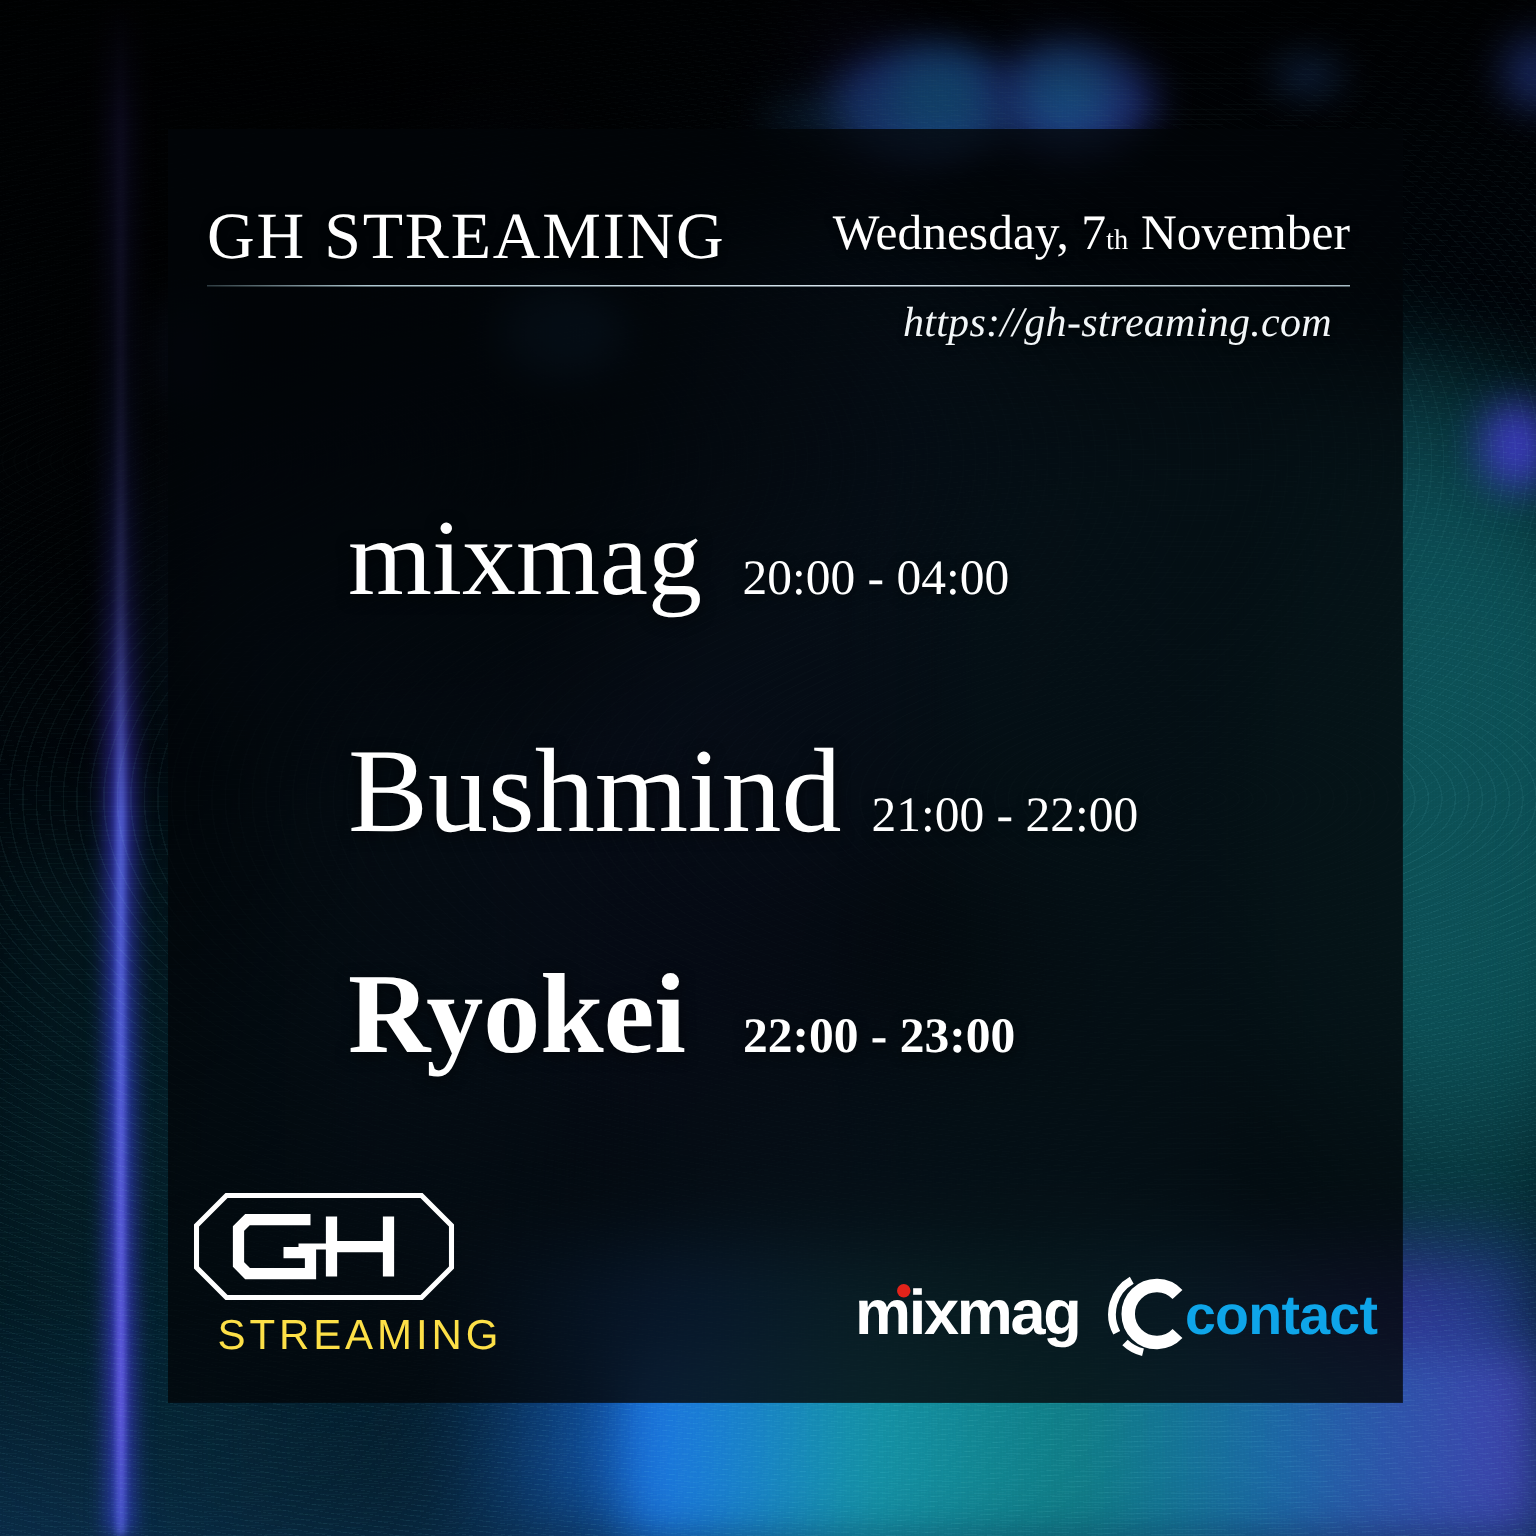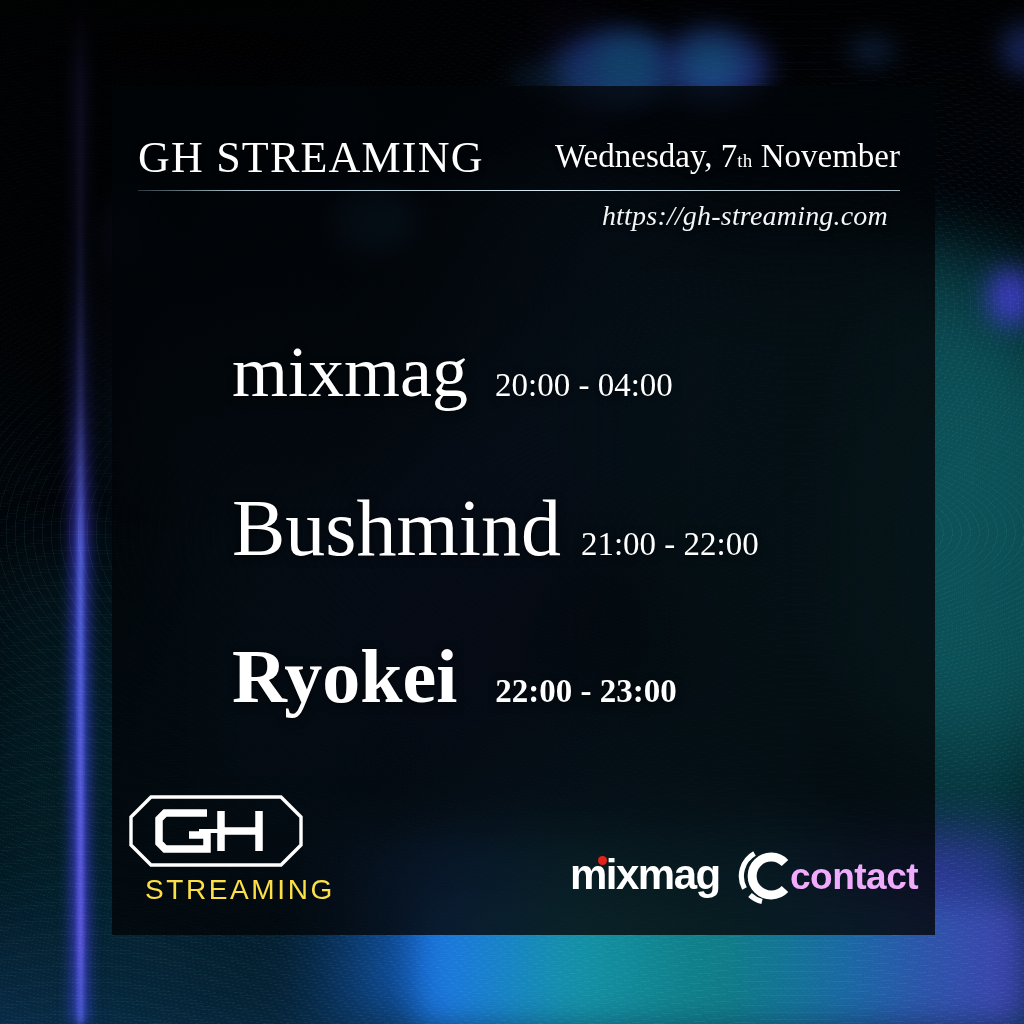--- a/index.html
+++ b/index.html
@@ -181,21 +181,21 @@
     position:relative;display:inline-block;
   }
   .mixmag-dot{
     position:absolute;width:9px;height:9px;border-radius:50%;
     background:#e2231a;left:28px;top:2px;
   }
   .contact{position:absolute;left:168px;top:2px;display:flex;align-items:center;}
   .contact-mark{width:58px;height:58px;display:block;}
   .contact-word{
     font-family:"Liberation Sans",sans-serif;font-weight:bold;
-    font-size:37px;letter-spacing:-.5px;color:#f0abfc;line-height:1;
+    font-size:37px;letter-spacing:-.5px;color:#0ea5e9;line-height:1;
     margin-left:-6px;
   }
 </style>
 </head>
 <body>
 
 <div id="poster">
 
   <div class="bg-layer bg-base"></div>
 

